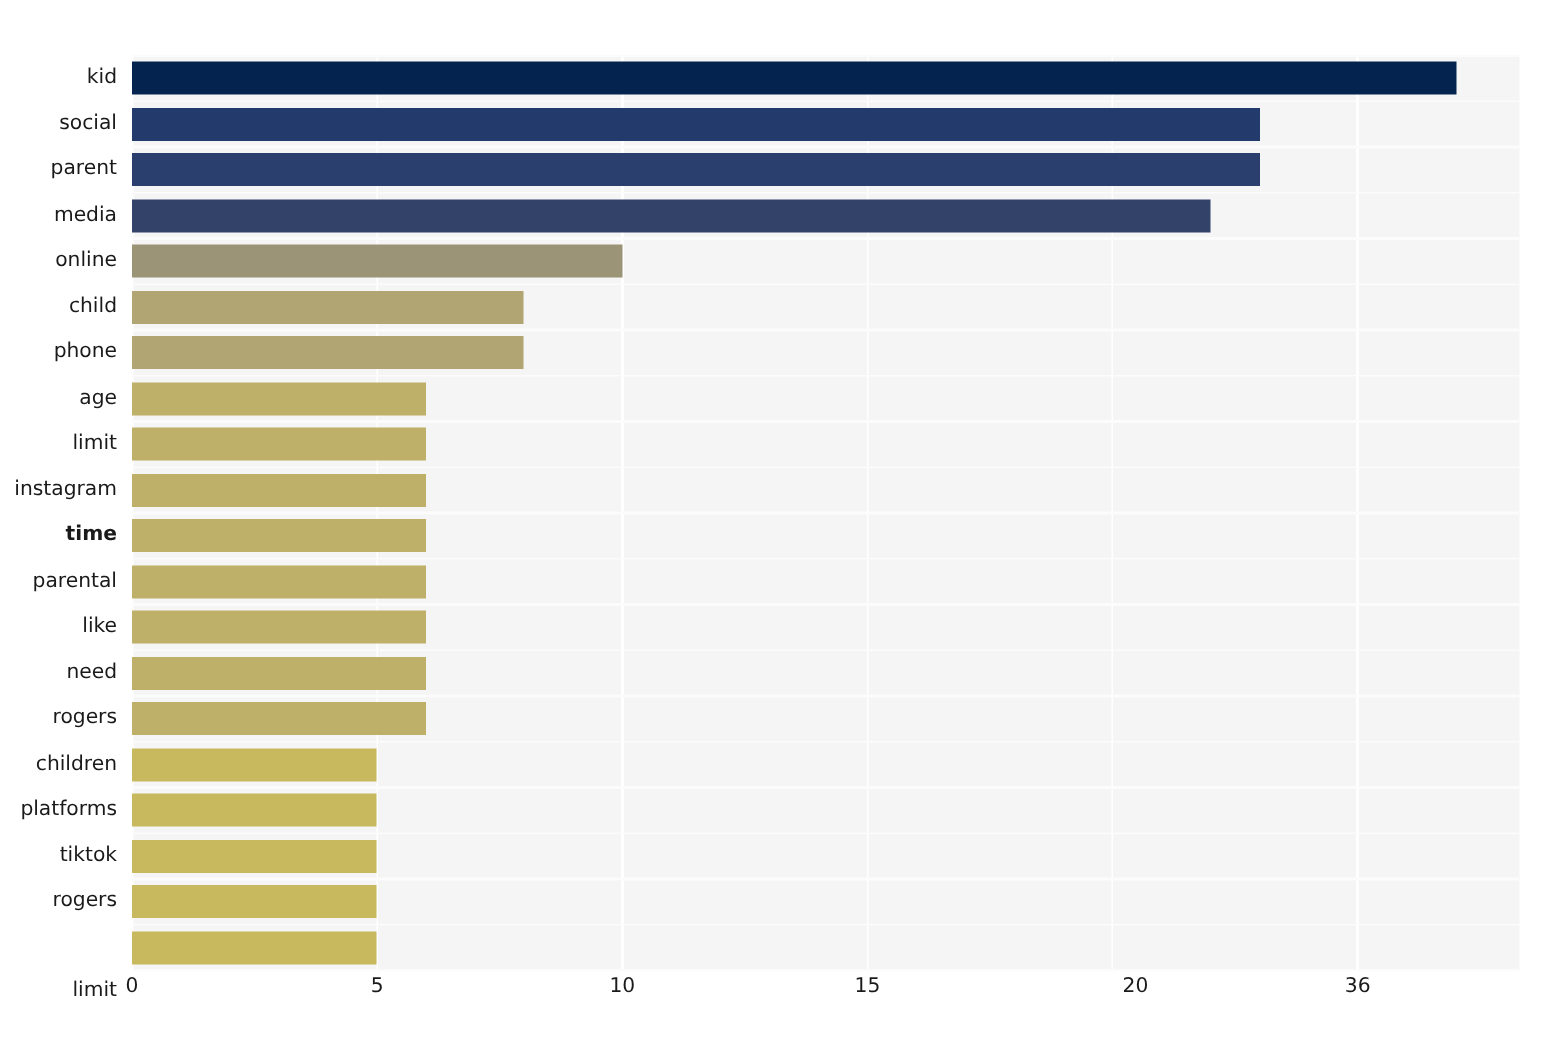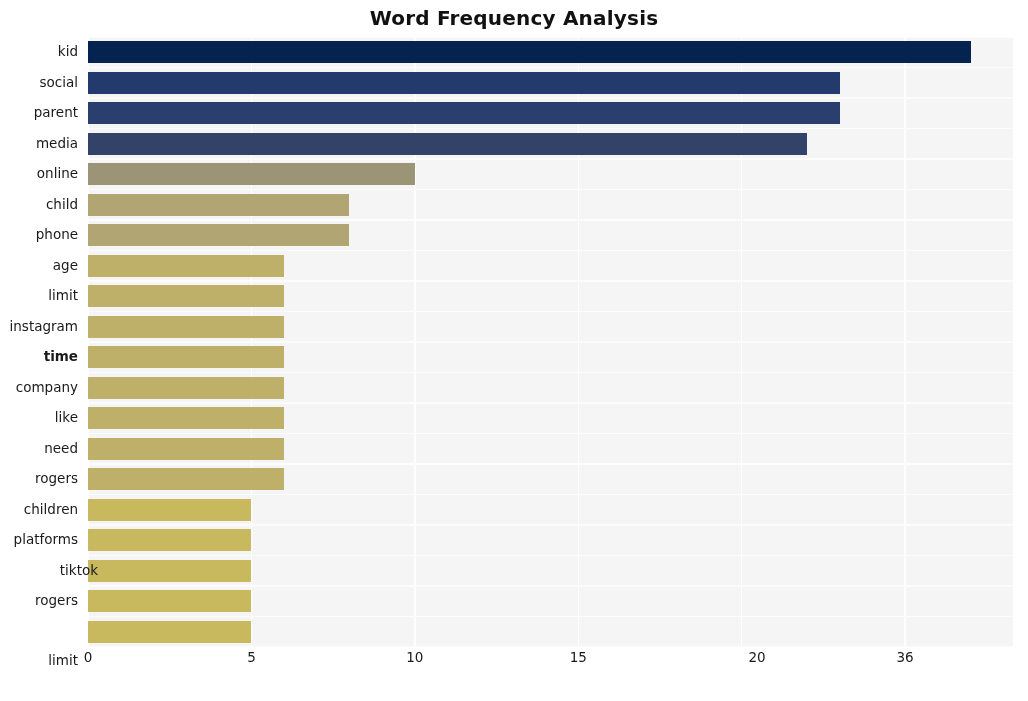--- a/index.html
+++ b/index.html
@@ -86,21 +86,20 @@
     text-align: center;
     font-size: 13.5px;
     color: #1a1a1a;
   }
 </style>
 </head>
 <body>
 
 <div id="figure">
 
-  <div id="chart-title">Word Frequency Analysis</div>
 
   <div id="plot-area">
     <div id="gridlines-v">
         <div class="gridline-v" style="left: -0.7px;"></div>
         <div class="gridline-v" style="left: 162.728px;"></div>
         <div class="gridline-v" style="left: 326.155px;"></div>
         <div class="gridline-v" style="left: 489.583px;"></div>
         <div class="gridline-v" style="left: 653.01px;"></div>
         <div class="gridline-v" style="left: 816.438px;"></div>
       </div>
@@ -156,27 +155,27 @@
       <div class="ylabel-text" style="top: 75.75px;">social</div>
       <div class="ylabel-text" style="top: 106.25px;">parent</div>
       <div class="ylabel-text" style="top: 136.75px;">media</div>
       <div class="ylabel-text" style="top: 167.25px;">online</div>
       <div class="ylabel-text" style="top: 197.75px;">child</div>
       <div class="ylabel-text" style="top: 228.25px;">phone</div>
       <div class="ylabel-text" style="top: 258.75px;">age</div>
       <div class="ylabel-text" style="top: 289.25px;">limit</div>
       <div class="ylabel-text" style="top: 319.75px;">instagram</div>
       <div class="ylabel-text" style="top: 350.25px; font-weight: bold;">time</div>
-      <div class="ylabel-text" style="top: 380.75px;">company</div>
+      <div class="ylabel-text" style="top: 380.75px;">parental</div>
       <div class="ylabel-text" style="top: 411.25px;">like</div>
       <div class="ylabel-text" style="top: 441.75px;">need</div>
       <div class="ylabel-text" style="top: 472.25px;">rogers</div>
       <div class="ylabel-text" style="top: 502.75px;">children</div>
       <div class="ylabel-text" style="top: 533.25px;">platforms</div>
-      <div class="ylabel-text" style="top: 563.75px; padding-left: 20px;">tiktok</div>
+      <div class="ylabel-text" style="top: 563.75px;">tiktok</div>
       <div class="ylabel-text" style="top: 594.25px;">rogers</div>
       <div class="ylabel-text" style="top: 654px; text-align: right;">limit</div>
     </div>
   <div id="xlabels">
       <div class="xtick-text" style="left: 68px;">0</div>
       <div class="xtick-text" style="left: 231.428px;">5</div>
       <div class="xtick-text" style="left: 394.855px;">10</div>
       <div class="xtick-text" style="left: 558.283px;">15</div>
       <div class="xtick-text" style="left: 737px;">20</div>
       <div class="xtick-text" style="left: 885.138px;">36</div>

